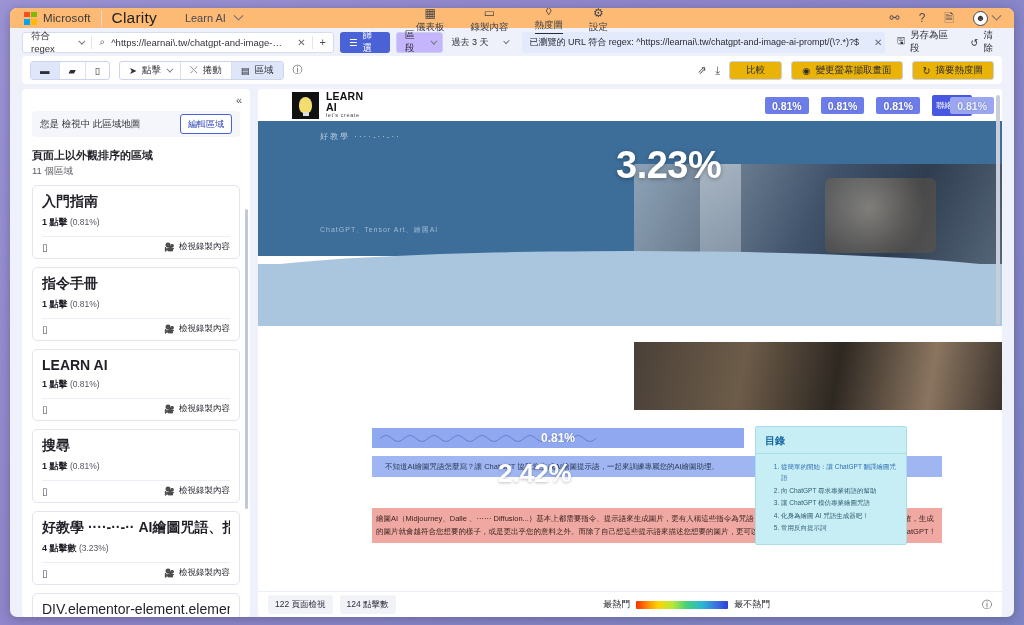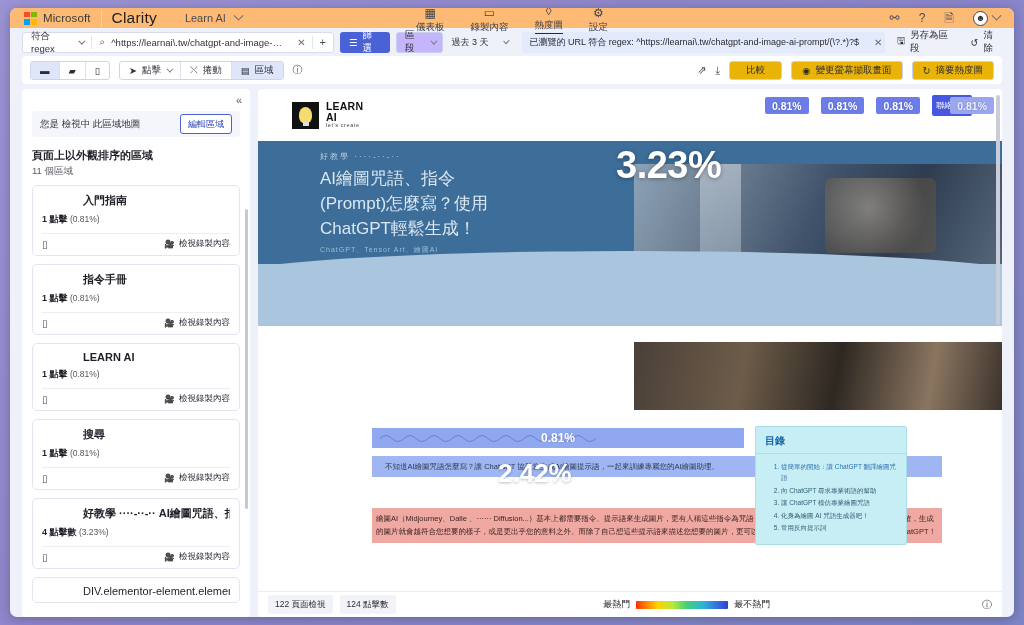--- a/index.html
+++ b/index.html
@@ -115,35 +115,35 @@
   .viewbar .vtxt b { font-weight:400;text-align:right; }
   .editbtn { border:1px solid #4a62d6; color:#2b41b5; border-radius:3px; font-size:9px;
              padding:2.5px 7px; background:#fff; cursor:pointer; }
   .lp-title { margin:11px 10px 0; font-size:11px; font-weight:700; color:#1f1f27; }
   .lp-sub { margin:2px 10px 0; font-size:9.5px; color:#5b5b66; }
   .cards { margin-top:7px; flex:1; overflow:hidden; position:relative; padding:0 10px 0 10px; }
   .card {
     border:1px solid #e2e5f0; border-radius:5px; background:#fff;
     padding:7px 9px 5px; margin-bottom:8px;
   }
-  .card-t { font-size:11px; font-weight:700; color:#1f1f27; white-space:nowrap; overflow:hidden; text-overflow:clip;margin-left:41px; }
+  .card-t { font-size:14px; font-weight:700; color:#1f1f27; white-space:nowrap; overflow:hidden; text-overflow:clip; }
   .card-s { font-size:8.5px; color:#55555f; margin-top:5px; }
   .card-s b { color:#1f1f27; font-weight:700; font-size:9px; }
   .card-div { height:1px; background:#eceef5; margin:7px 0 4px; }
   .card-f { display:flex; align-items:center; justify-content:space-between; }
   .card-f .mob { font-size:10px; color:#4b4b55; }
   .card-f .rec { font-size:8.5px; color:#2a2a33; display:flex; align-items:center; gap:4px; cursor:pointer; }
   .lp-scroll { position:absolute; right:2px; top:120px; width:3px; height:300px; background:#c3c7d6; border-radius:2px; }
   
   .viewer {
     flex:1; margin:0 12px 0 8px; background:#fff; border-radius:4px;
     display:flex; flex-direction:column; min-height:0; position:relative; overflow:hidden;
   }
   .page { flex:1; position:relative; overflow:hidden; background:#fff; }
-  .site-header { height:52px; background:#fff; display:flex; align-items:center; padding-left:34px; position:relative; }
+  .site-header { height:32px; background:#fff; display:flex; align-items:center; padding-left:34px; position:relative; }
   .logo-box { width:27px; height:27px; background:#111; display:flex; align-items:center; justify-content:center; }
   .bulb { width:13px; height:16px; background:#f2dd6e; border-radius:50% 50% 40% 40%; position:relative; }
   .bulb:after { content:''; position:absolute; left:3.5px; bottom:-3px; width:6px; height:4px; background:#ddd; }
   .logo-txt { margin-left:7px; line-height:1.02; }
   .logo-txt .l1 { font-size:10.5px; font-weight:700; color:#111; letter-spacing:.2px; }
   .logo-txt .l2 { font-size:5.5px; color:#444; letter-spacing:.6px; }
   .navbadges { position:absolute; right:8px; top:6px; display:flex; align-items:center; gap:12px; }
   .hb { background:#6c7ce8; color:#fff; font-size:10.5px; font-weight:700; padding:2.5px 7px; border-radius:2px;
         text-shadow:0 0 2px rgba(0,0,0,.25); }
   .contact-btn { background:#4757e0; color:#fff; font-size:8px; padding:5px 4px; border-radius:2px; }
@@ -467,23 +467,20 @@
             <span class="hb">0.81%</span>
             <span class="hb">0.81%</span>
             <span class="hb">0.81%</span>
             <span class="contact-btn">聯絡我們</span>
             <span class="hb dim" style="margin-left:-34px">0.81%</span>
           </div>
         </div>
 
         <div class="hero">
           <div class="hero-kicker">好教學 ····-··-··</div>
-          <div class="hero-h1" style="white-space:pre-line">AI繪圖咒語、指令
-(Prompt)怎麼寫？使用
-ChatGPT輕鬆生成！</div>
           <div class="hero-sub">ChatGPT、Tensor Art、繪圖AI</div>
         </div>
         <div class="hero-img"></div>
         <div class="hero-pct">3.23%</div>
 
         <div class="wave"></div>
         <div class="wave-under"></div>
         <div class="hero-img2"></div>
 
         <div class="pgbody">

